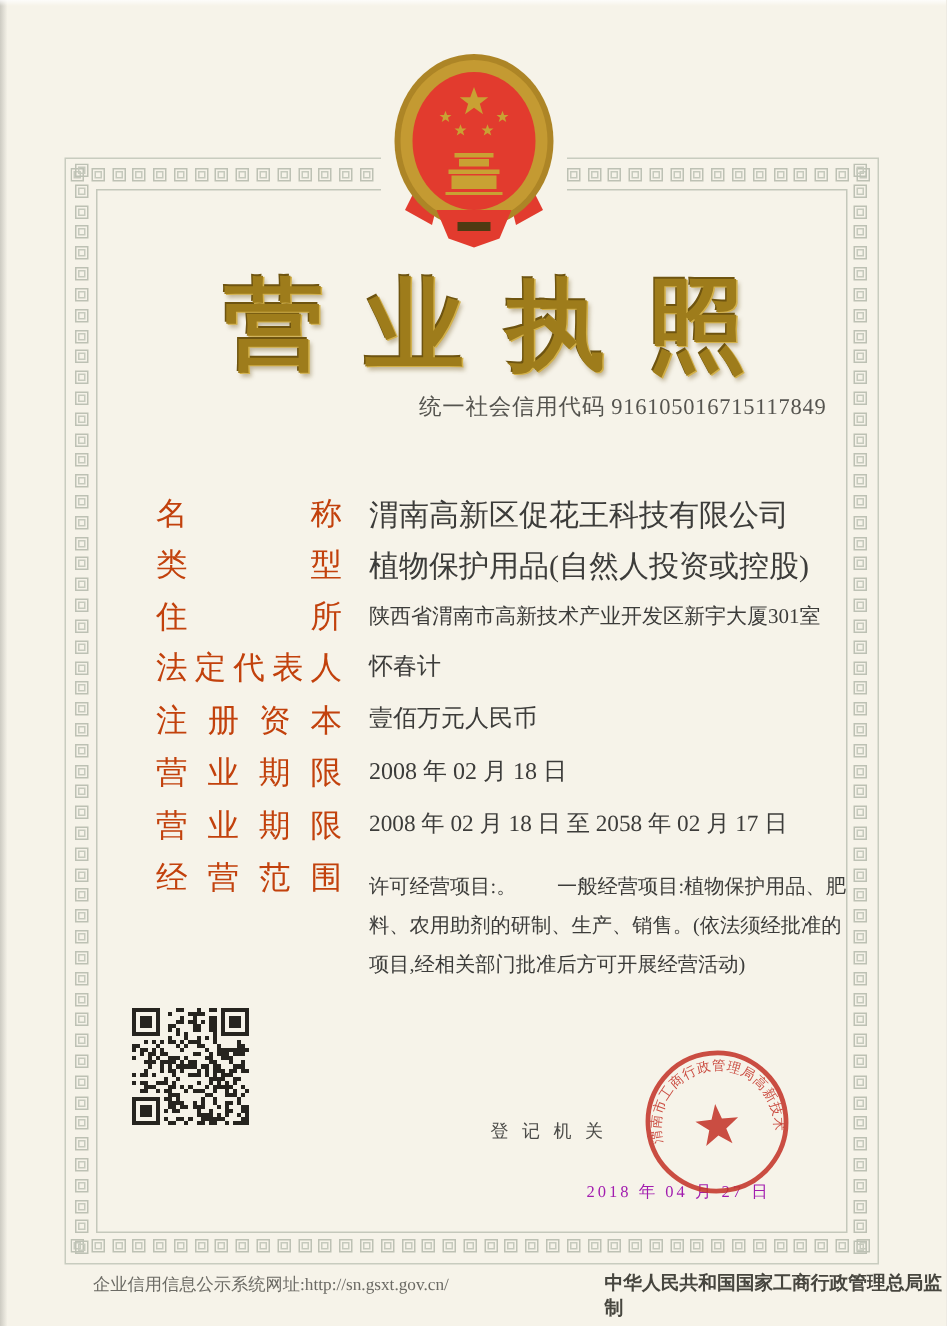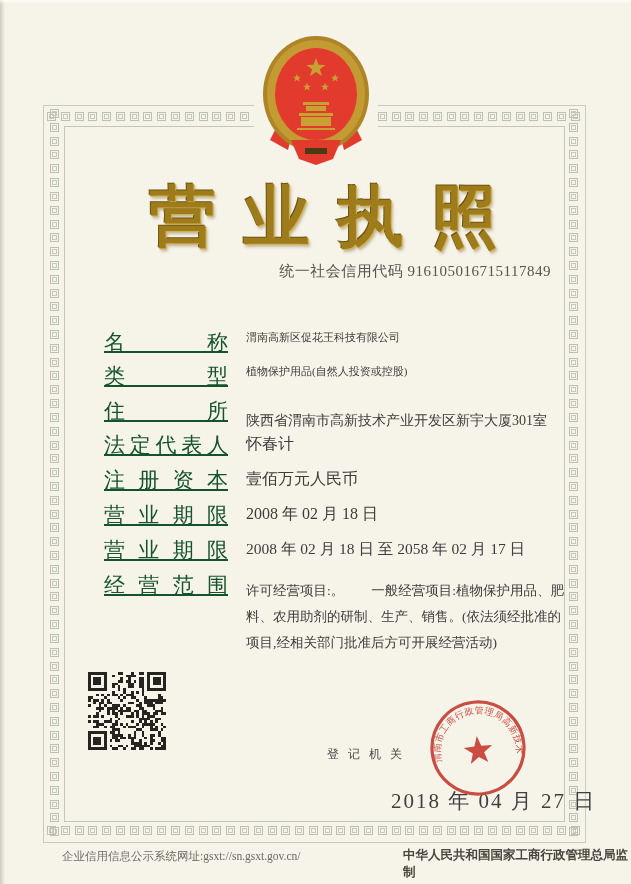--- a/index.html
+++ b/index.html
@@ -39,32 +39,32 @@
     color:#9e7c1b;
     text-shadow:1px 1px 0 #d3b14a,-1px -1px 0 #6e5410,2px 3px 3px rgba(95,70,10,.35);
     z-index:3;}
 
   
   .credit{position:absolute;top:262px;right:80px;font-size:15px;color:#55544f;
     letter-spacing:.5px;z-index:3;text-align:right;}
 
   
   .field-row{position:absolute;left:104px;width:462px;z-index:3;}
-  .field-label{position:absolute;left:0;top:0;width:124px;font-size:21px;color:#14532d;
-    text-align:justify;text-align-last:justify;letter-spacing:0;text-decoration:underline;}
+  .field-label{position:absolute;left:0;top:0;width:124px;font-size:21px;color:#c2410c;
+    text-align:justify;text-align-last:justify;letter-spacing:0;}
   .field-value{position:absolute;left:142px;top:2px;width:320px;color:#3c3c3a;}
-  .v-lg{font-size:11px;}
+  .v-lg{font-size:20px;}
   .v-md{font-size:16px;top:3px;}
-  .v-sm{font-size:14px;top:15px;}
+  .v-sm{font-size:14px;top:5px;}
   .v-scope{font-size:13.5px;top:7px;line-height:26px;}
 
   
   .registry-label{position:absolute;left:327px;top:746px;font-size:12px;color:#4b4b48;
     letter-spacing:9px;z-index:3;}
-  .registry-date{position:absolute;left:391px;top:787px;font-size:21px;color:#404040;
+  .registry-date{position:absolute;left:391px;top:787px;font-size:11px;color:#a21caf;
     letter-spacing:2px;z-index:3;text-align:right;}
   .seal{position:absolute;left:428px;top:698px;width:100px;height:100px;z-index:4;
     opacity:.88;transform:rotate(-6deg);}
   .qr{position:absolute;left:88px;top:672px;width:78px;height:78px;z-index:3;}
 
   
   .footer-url{position:absolute;left:62px;top:849px;font-size:11.5px;color:#6b6a64;z-index:3;}
   .footer-issuer{position:absolute;left:383px;top:847px;font-size:12.5px;color:#47463f;
     font-weight:600;z-index:3;margin-left:20px;}
 </style>
@@ -648,15 +648,15 @@
         <path id="sealArc" d="M 13 62 A 38 38 0 1 1 87 62" fill="none"></path>
       </defs>
       <circle cx="50" cy="50" r="46" fill="none" stroke="#c5372c" stroke-width="3.2"></circle>
       <polygon fill="#c5372c" points="50,38 53.5,48.1 64.3,48.4 55.7,54.9 58.8,65.1 50,59 41.2,65.1 44.3,54.9 35.7,48.4 46.5,48.1"></polygon>
       <text font-size="9" fill="#c5372c" letter-spacing="0.5" font-family="Liberation Serif, DejaVu Serif, serif">
         <textPath href="#sealArc" startOffset="2">渭南市工商行政管理局高新技术产业开发区分局</textPath>
       </text>
     </svg>
   </div>
 
-  <div class="footer-url">企业信用信息公示系统网址:gsxt://sn.gsxt.gov.cn/</div>
+  <div class="footer-url">企业信用信息公示系统网址:http://sn.gsxt.gov.cn/</div>
   <div class="footer-issuer">中华人民共和国国家工商行政管理总局监制</div>
 </div>
 
 </body></html>

